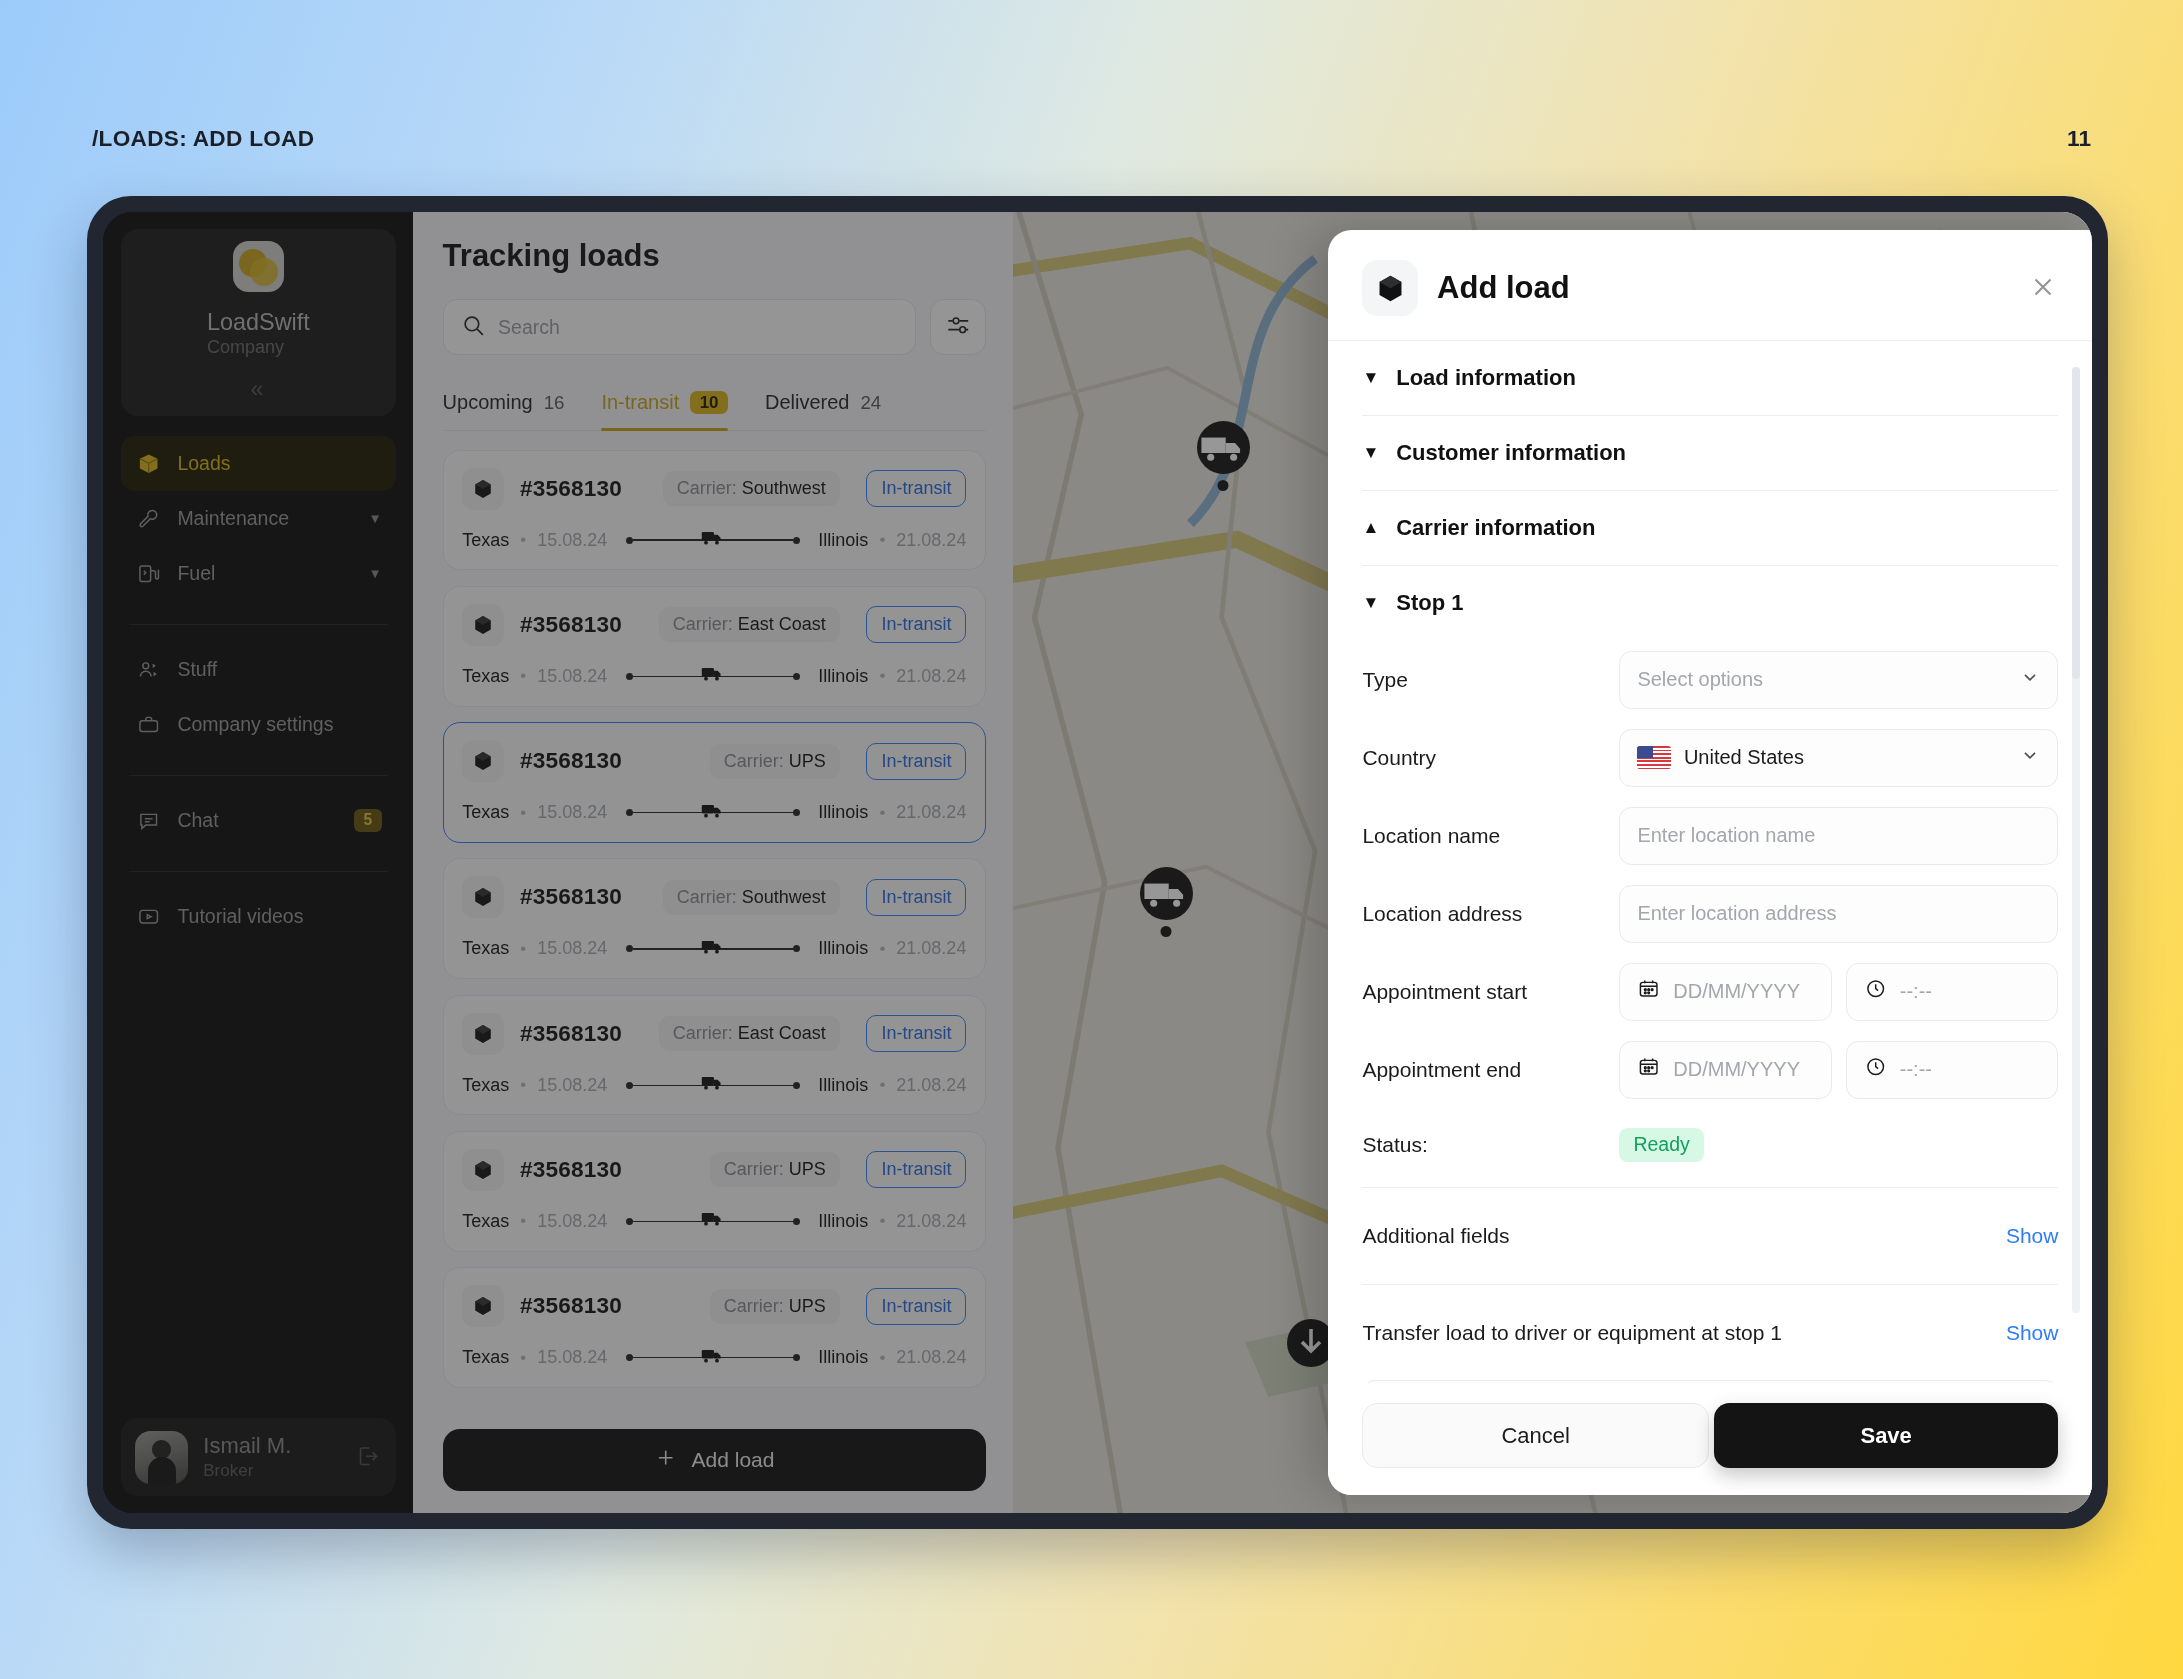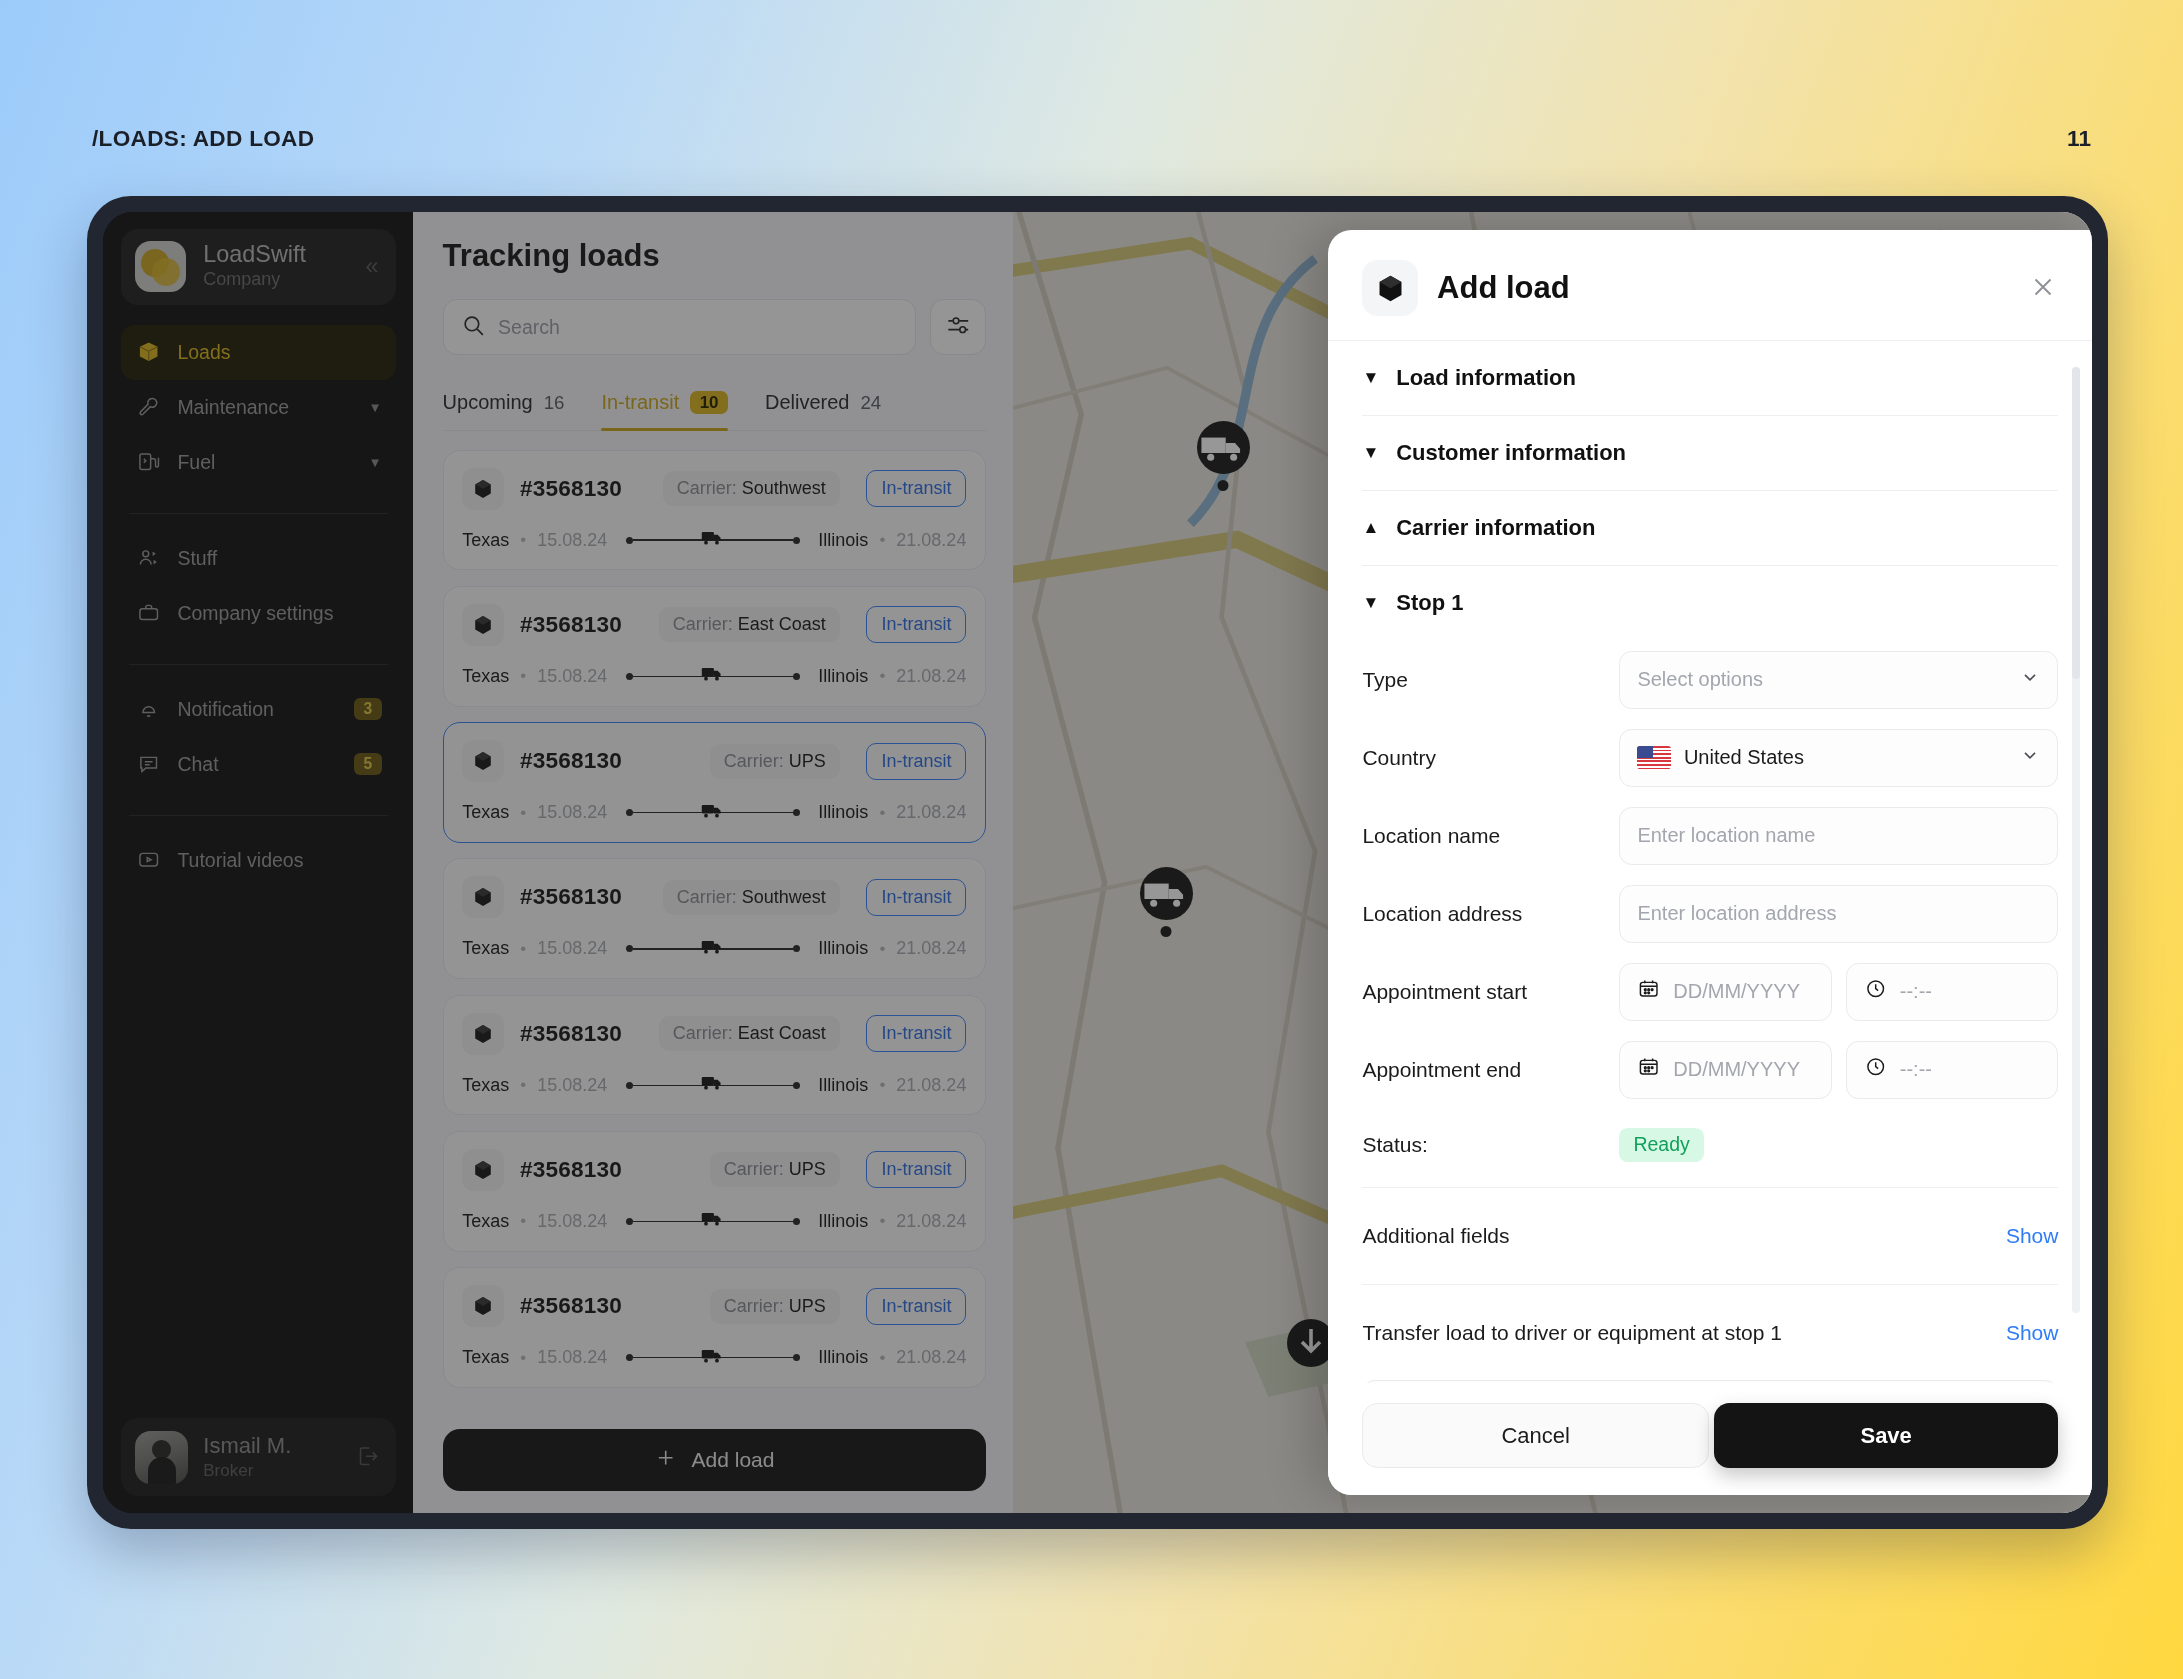--- a/index.html
+++ b/index.html
@@ -43,21 +43,21 @@
   .sidebar {
     width: 310px; flex: 0 0 310px; height: 100%;
     background: #151515;
     display: flex; flex-direction: column;
     padding: 17px 17px 17px 18.7px;
     position: relative;
   }
   .brand {
     display: flex; align-items: center; gap: 17px;
     background: #232323; border-radius: 17px;
-    padding: 12.5px 14px; margin-bottom: 20px;
+    padding: 12.5px 14px; margin-bottom: 20px; flex-direction: column;
   }
   .brand-logo {
     width: 51px; height: 51px; border-radius: 15.6px;
     background: #cfcfcc; position: relative; flex: 0 0 51px;
   }
   .brand-logo .c1, .brand-logo .c2 {
     position: absolute; border-radius: 50%; width: 28px; height: 28px;
   }
   .brand-logo .c1 { background: #c9a31a; left: 6.2px; top: 7.8px; opacity: .95; }
   .brand-logo .c2 { background: #d8b52c; left: 17px; top: 17px; opacity: .85; }
@@ -356,30 +356,20 @@
                 <path d="M9 8V6.5A2 2 0 0 1 11 4.5h2A2 2 0 0 1 15 6.5V8"></path>
               </svg>
         </span>
         <span class="nav-label">Company settings</span>
       </div>
     </div>
 
     <div class="divider"></div>
 
     <div class="nav-group">
-      <div class="nav-item">
-        <span class="ico">
-          <svg viewBox="0 0 24 24" fill="none" stroke="#9a9a9a" stroke-width="1.5">
-                <path d="M6 16a6 6 0 0 1 12 0z"></path>
-                <path d="M10.5 19a1.8 1.8 0 0 0 3 0"></path>
-              </svg>
-        </span>
-        <span class="nav-label">Notification</span>
-        <span class="badge">3</span>
-      </div>
       <div class="nav-item">
         <span class="ico">
           <svg viewBox="0 0 24 24" fill="none" stroke="#9a9a9a" stroke-width="1.5">
                 <path d="M4 5.5h16v11H9l-4 3.5v-3.5H4z"></path>
                 <path d="M8 10h8M8 13h5"></path>
               </svg>
         </span>
         <span class="nav-label">Chat</span>
         <span class="badge">5</span>
       </div>

